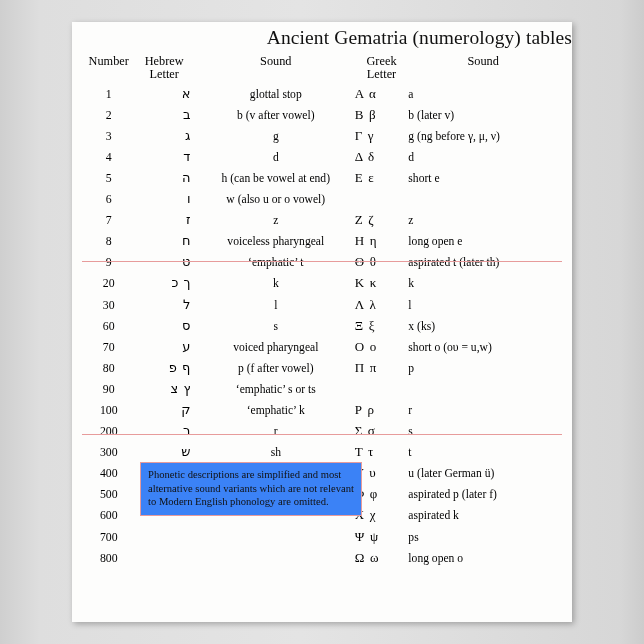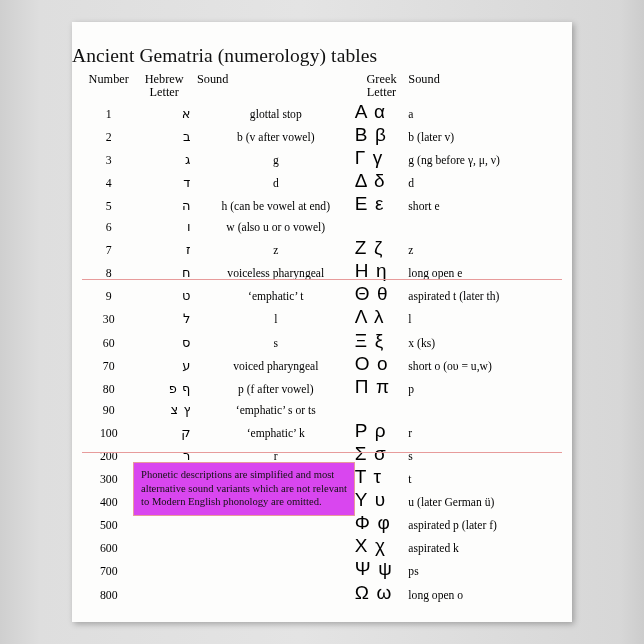--- a/index.html
+++ b/index.html
@@ -23,24 +23,24 @@
   #poster {
     position: absolute;
     left: 72px;
     top: 22px;
     width: 500px;
     height: 600px;
     background: #fdfdfc;
     box-shadow: 2px 2px 6px rgba(0,0,0,0.28);
   }
   #title {
-    text-align: left;
+    text-align: right;
     font-size: 19.5px;
     color: #111;
-    margin-top: 23px;
+    margin-top: 5px;
     letter-spacing: 0.1px;
   }
   .table-wrap {
     position: relative;
     margin-top: 6px;
     padding: 0 14px;
   }
   table.gem {
     border-collapse: collapse;
     width: 100%;
@@ -59,46 +59,46 @@
   .c-grk   { width: 56px;  text-align: left; font-size: 13px; }
   .c-snd2  { width: 160px; text-align: left; }
 
   .hdr td {
     text-align: center;
     font-size: 12.3px;
     line-height: 1.04;
     padding-bottom: 3px !important;
   }
   .hdr .c-heb, .hdr .c-grk { font-size: 12.3px; padding-right: 0 !important; }
-  .hdr .c-snd1, .hdr .c-snd2 { text-align: left; }
+  .hdr .c-snd1, .hdr .c-snd2 { text-align: center; }
 
   tr.row td { height: 20.1px; line-height: 20.1px; }
   .heb-letters { font-family: "DejaVu Sans", sans-serif; font-size: 13px; letter-spacing: 0.5px; }
-  .grk-letters { font-family: Liberation Sans, sans-serif; font-size: 19px; letter-spacing: 1.2px; }
+  .grk-letters { font-family: Liberation Serif, serif; font-size: 13px; letter-spacing: 1.2px; }
   .snd { font-size: 11.6px; }
   .num { font-size: 11.8px; }
 
   
   .sep {
     position: absolute;
     left: 10px;
     right: 10px;
     height: 1px;
     background: #e79b9b;
   }
   #sep1 { top: 205.5px; }
   #sep2 { top: 378.5px; }
 
   #note {
     position: absolute;
-    left: 61px;
+    left: 68px;
     top: 440px;
     width: 206px;
     border: 1.4px solid #e79b9b;
-    background: #d946ef;
+    background: #3b82f6;
     padding: 5px 7px 6px 7px;
     font-size: 10.6px;
     line-height: 1.28;
     color: #111;
   }
 </style>
 </head>
 <body>
 
 <div id="backdrop"></div>
@@ -180,20 +180,27 @@
             <td class="c-snd2 snd">long open e</td>
           </tr>
           <tr class="row">
             <td class="c-num num">9</td>
             <td class="c-heb heb-letters">ט</td>
             <td class="c-snd1 snd">‘emphatic’ t</td>
             <td class="c-grk grk-letters">Θ θ</td>
             <td class="c-snd2 snd">aspirated t (later th)</td>
           </tr>
           <tr class="row">
+            <td class="c-num num">20</td>
+            <td class="c-heb heb-letters">ך כ</td>
+            <td class="c-snd1 snd">k</td>
+            <td class="c-grk grk-letters">Κ κ</td>
+            <td class="c-snd2 snd">k</td>
+          </tr>
+          <tr class="row">
             <td class="c-num num">30</td>
             <td class="c-heb heb-letters">ל</td>
             <td class="c-snd1 snd">l</td>
             <td class="c-grk grk-letters">Λ λ</td>
             <td class="c-snd2 snd">l</td>
           </tr>
           <tr class="row">
             <td class="c-num num">60</td>
             <td class="c-heb heb-letters">ס</td>
             <td class="c-snd1 snd">s</td>

